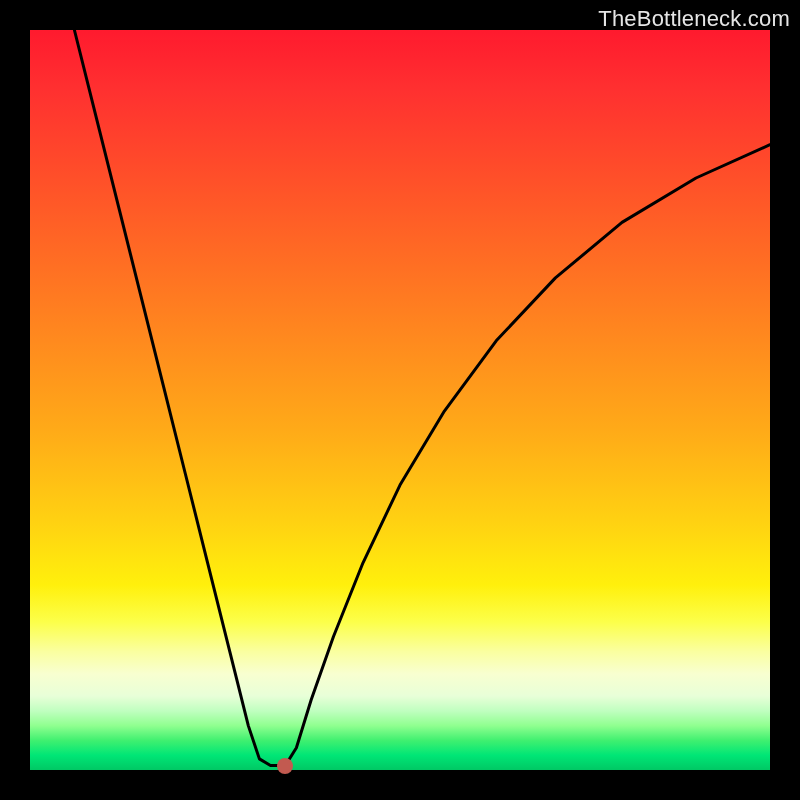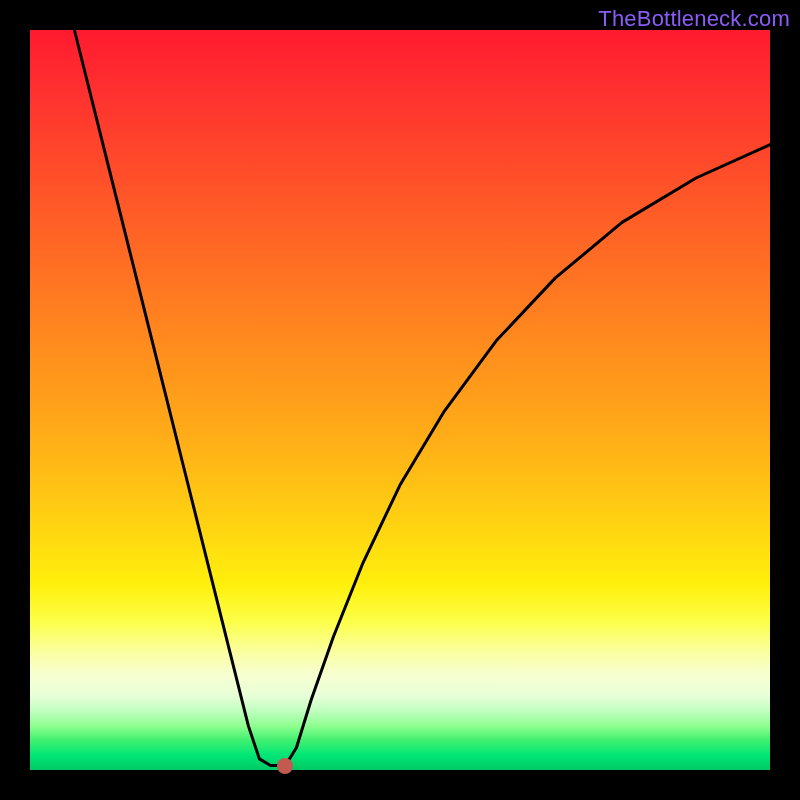--- a/index.html
+++ b/index.html
@@ -60,21 +60,21 @@
   }
   .marker {
     position: absolute;
     border-radius: 50%;
     transform: translate(-50%, -50%);
   }
   .watermark {
     position: absolute;
     top: 6px;
     right: 10px;
-    color: #8b5cf6;
+    color: #e5e5e5;
     font-size: 22px;
     letter-spacing: 0.2px;
   }
 </style>
 </head>
 <body>
 
 <div class="stage">
 
   <div class="plot-area">

